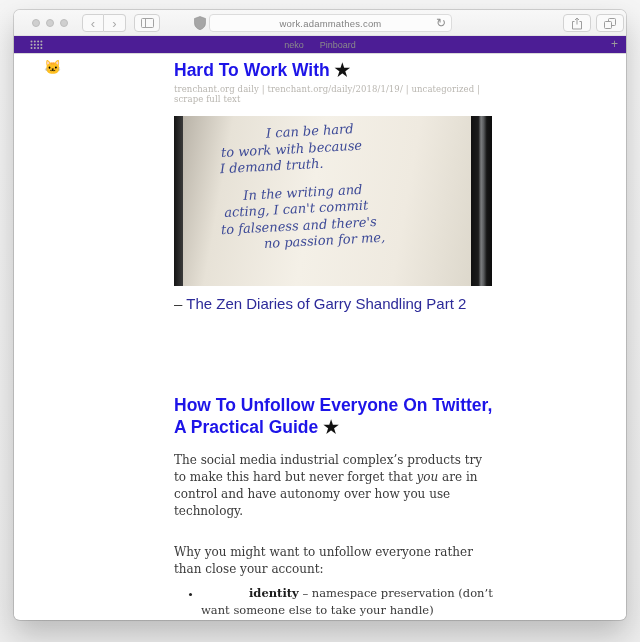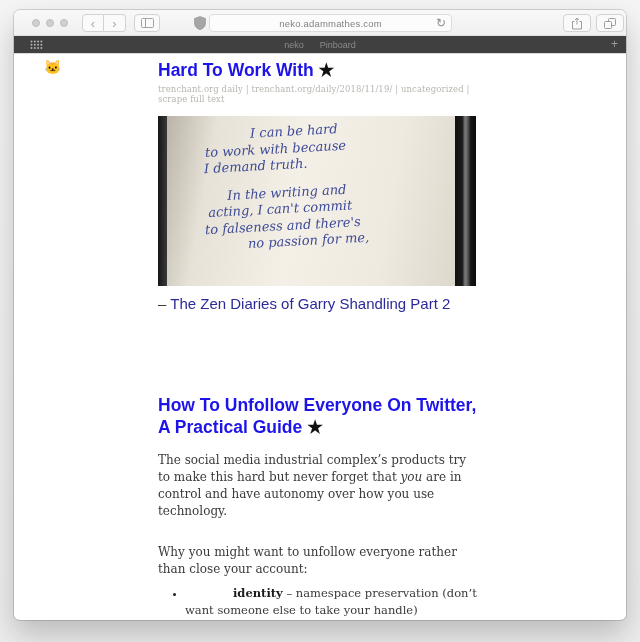--- a/index.html
+++ b/index.html
@@ -48,32 +48,32 @@
 
   .share-btn { left: 549px; width: 28px; }
   .tabs-btn  { left: 582px; width: 28px; }
   .tabs-glyph { position: relative; width: 12px; height: 11px; }
   .tabs-glyph i { position: absolute; width: 8px; height: 8px; border: 1px solid #9d9d9d; border-radius: 1.5px; background: #fafafa; display:block; }
   .tabs-glyph i:first-child { right: 0; top: 0; }
   .tabs-glyph i:last-child  { left: 0; bottom: 0; }
 
   
   .favbar {
-    position: relative; height: 18px; background: #404040; border-bottom: 1px solid #d9d9d9;
+    position: relative; height: 18px; background: #4c1d95; border-bottom: 1px solid #d9d9d9;
   }
   .grid-icon { position: absolute; left: 16px; top: 4px; }
   .fav-center { position: absolute; left: 0; right: 0; top: 0; height: 18px; display: flex; align-items: center; justify-content: center; gap: 16px; }
   .fav-item { font-size: 9px; color: #8a8a8a; cursor: default; }
   .fav-add { position: absolute; right: 8px; top: 1px; font-size: 12px; color: #9b9b9b; }
 
   
   .content { position: relative; height: 565px; background: #ffffff; overflow: hidden; }
   .cat { position: absolute; left: 30px; top: 5px; font-size: 14px; line-height: 16px; }
 
-  .column { position: absolute; left: 144px; top: 0; width: 320px; }
+  .column { position: absolute; left: 160px; top: 0; width: 320px; }
 
   .post-title {
     font-family: "Liberation Sans", sans-serif; font-weight: bold;
     font-size: 17.5px; line-height: 22px; color: #1d14e8; margin-top: 5px; cursor: pointer;
   }
   .post-title .star { color: #111; }
   .post-meta {
     font-family: "DejaVu Serif", serif; font-size: 8.5px; color: #b9b6b0;
     margin-top: 3px; letter-spacing: 0.1px;
   }
@@ -139,21 +139,21 @@
 
       <div class="tb-btn shield-btn">
         <span>
           <svg width="12" height="14" viewBox="0 0 12 14">
             <path d="M6 0.5 L11.5 2.5 V7 C11.5 10.5 9 12.8 6 13.7 C3 12.8 0.5 10.5 0.5 7 V2.5 Z" fill="#a6a6a6" stroke="#8f8f8f" stroke-width="0.6"></path>
           </svg>
         </span>
       </div>
 
       <div class="url-field">
-        <span class="url-text">neko.adammathes.com</span>
+        <span class="url-text">work.adammathes.com</span>
         <span class="reload">↻</span>
       </div>
 
       <div class="tb-btn share-btn">
         <span>
           <svg width="12" height="13" viewBox="0 0 12 13">
             <path d="M3.5 4.5 H1.5 V12 H10.5 V4.5 H8.5" fill="none" stroke="#9d9d9d"></path>
             <line x1="6" y1="1.5" x2="6" y2="7.5" stroke="#9d9d9d"></line>
             <path d="M4 3 L6 1 L8 3" fill="none" stroke="#9d9d9d"></path>
           </svg>
@@ -194,21 +194,21 @@
       <span class="fav-add">+</span>
     </div>
 
     <div class="content">
       <span class="cat">🐱</span>
 
       <div class="column">
 
         <div>
           <h1 class="post-title"><span>Hard To Work With</span> <span class="star">★</span></h1>
-          <div class="post-meta">trenchant.org daily  |  trenchant.org/daily/2018/11/19/  |  uncategorized  |  scrape full text</div>
+          <div class="post-meta">trenchant.org daily  |  trenchant.org/daily/2018/1/19/  |  uncategorized  |  scrape full text</div>
 
           <div class="photo">
             <div class="photo-left"></div>
             <div class="photo-page">
               <div class="hw">
                 <div>I can be hard</div>
                 <div>to work with because</div>
                 <div>I demand truth.</div>
                 <div class="hw2">
                   <div>In the writing and</div>

